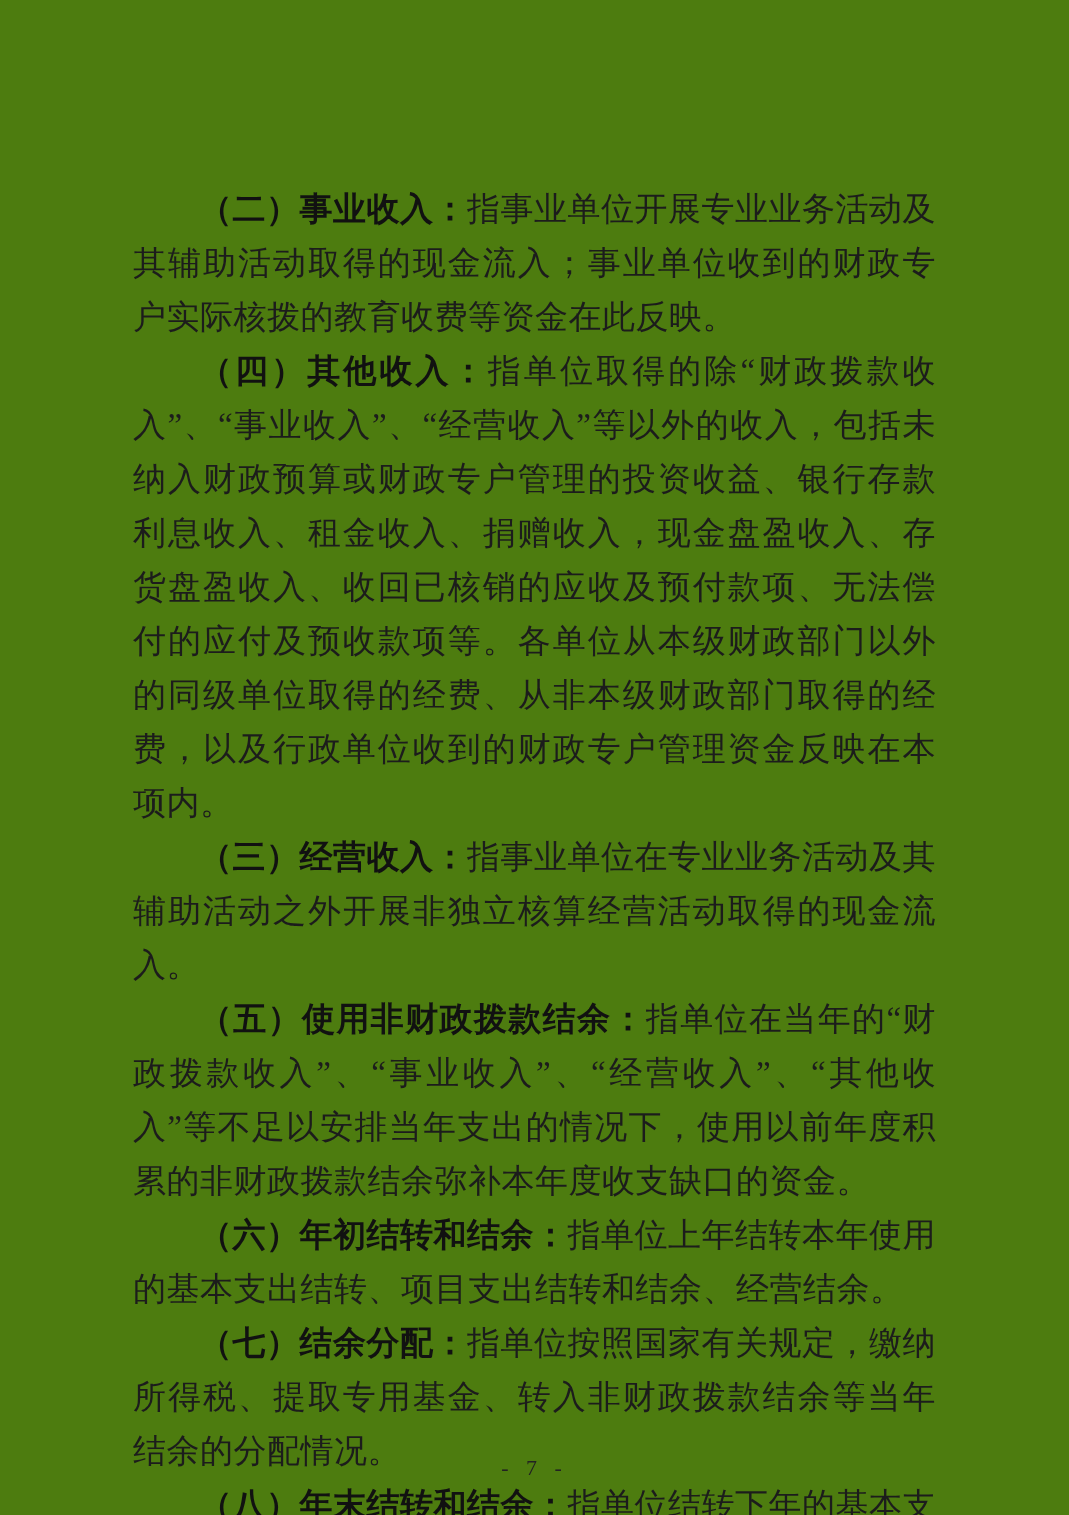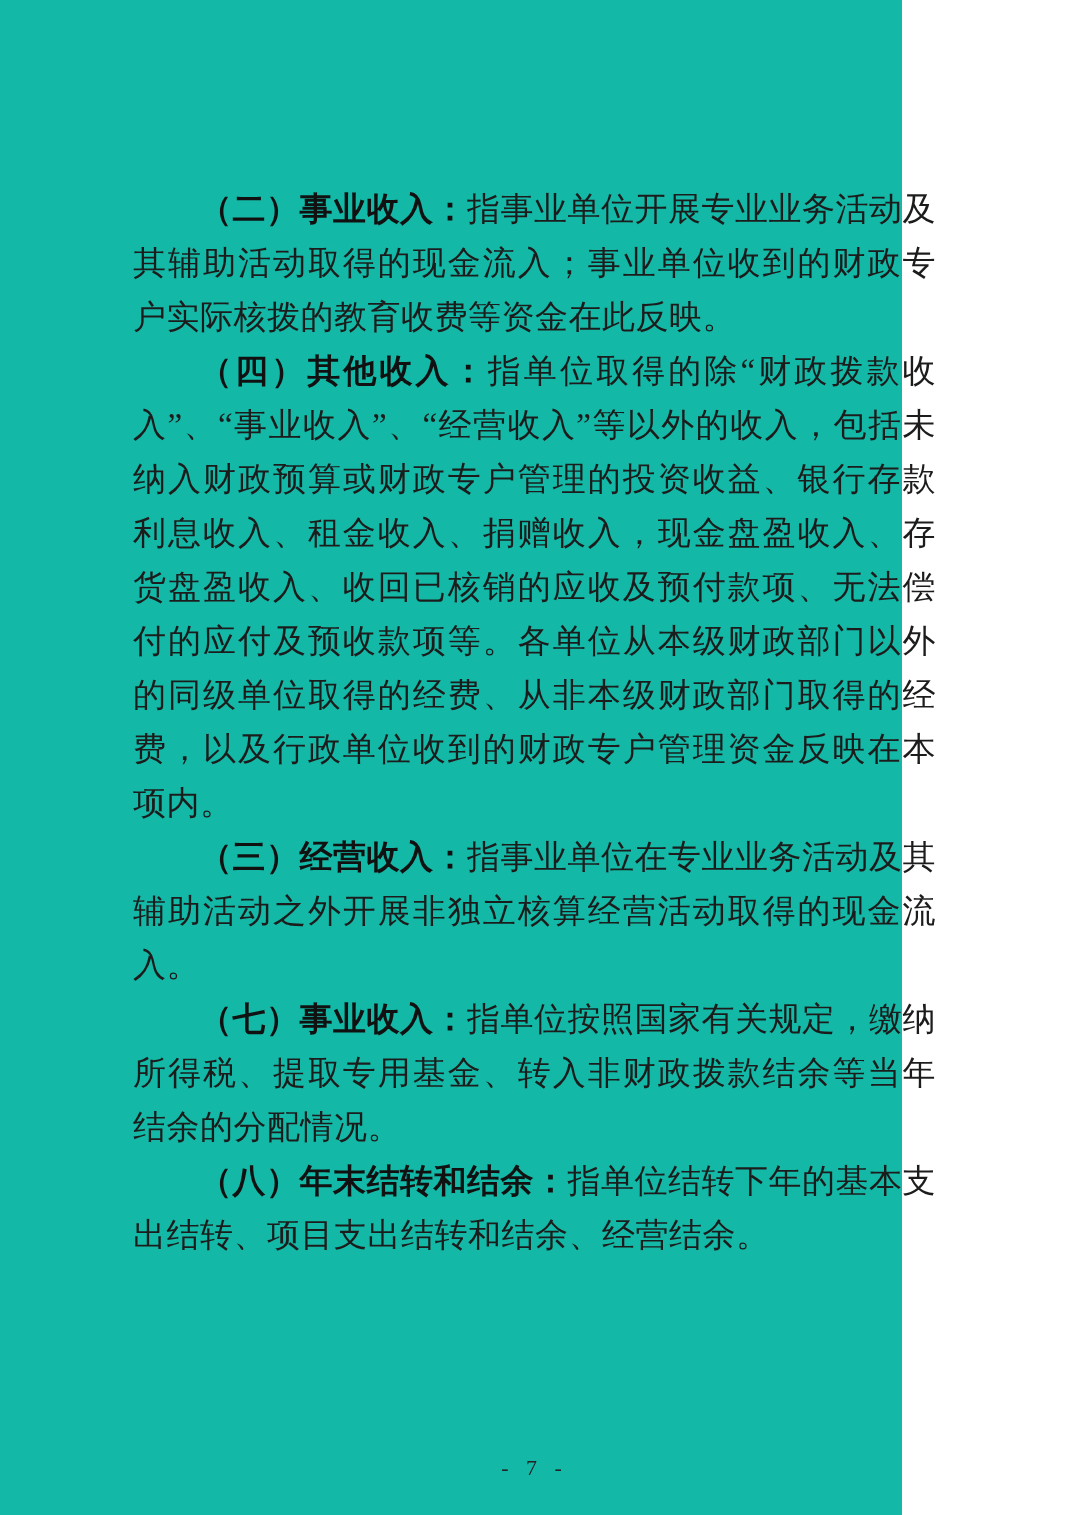--- a/index.html
+++ b/index.html
@@ -6,23 +6,23 @@
 
   html, body {
     width: 1069px;
     height: 1515px;
     background: #ffffff;
     overflow: hidden;
   }
 
   .page {
     position: relative;
-    width: 902px;
+    width: 1069px;
     height: 1515px;
-    background: #14b8a6;
+    background: #4d7c0f;
     font-family: "Liberation Serif", "DejaVu Serif", serif;
     color: #1c1c1c;
   }
 
   .content {
     position: absolute;
     left: 133px;
     top: 182px;
     width: 803px;
   }
@@ -60,23 +60,25 @@
 <div class="page">
 
   <div class="content">
 
     <p><span class="lead">（二）事业收入：</span><span>指事业单位开展专业业务活动及其辅助活动取得的现金流入；事业单位收到的财政专户实际核拨的教育收费等资金在此反映。</span></p>
 
     <p><span class="lead">（四）其他收入：</span><span>指单位取得的除“财政拨款收入”、“事业收入”、“经营收入”等以外的收入，包括未纳入财政预算或财政专户管理的投资收益、银行存款利息收入、租金收入、捐赠收入，现金盘盈收入、存货盘盈收入、收回已核销的应收及预付款项、无法偿付的应付及预收款项等。各单位从本级财政部门以外的同级单位取得的经费、从非本级财政部门取得的经费，以及行政单位收到的财政专户管理资金反映在本项内。</span></p>
 
     <p><span class="lead">（三）经营收入：</span><span>指事业单位在专业业务活动及其辅助活动之外开展非独立核算经营活动取得的现金流入。</span></p>
 
+    <p><span class="lead">（五）使用非财政拨款结余：</span><span>指单位在当年的“财政拨款收入”、“事业收入”、“经营收入”、“其他收入”等不足以安排当年支出的情况下，使用以前年度积累的非财政拨款结余弥补本年度收支缺口的资金。</span></p>
 
+    <p><span class="lead">（六）年初结转和结余：</span><span>指单位上年结转本年使用的基本支出结转、项目支出结转和结余、经营结余。</span></p>
 
-    <p><span class="lead">（七）事业收入：</span><span>指单位按照国家有关规定，缴纳所得税、提取专用基金、转入非财政拨款结余等当年结余的分配情况。</span></p>
+    <p><span class="lead">（七）结余分配：</span><span>指单位按照国家有关规定，缴纳所得税、提取专用基金、转入非财政拨款结余等当年结余的分配情况。</span></p>
 
     <p><span class="lead">（八）年末结转和结余：</span><span>指单位结转下年的基本支出结转、项目支出结转和结余、经营结余。</span></p>
 
   </div>
 
   <div class="page-footer">- 7 -</div>
 
 </div>
 
 </body></html>

